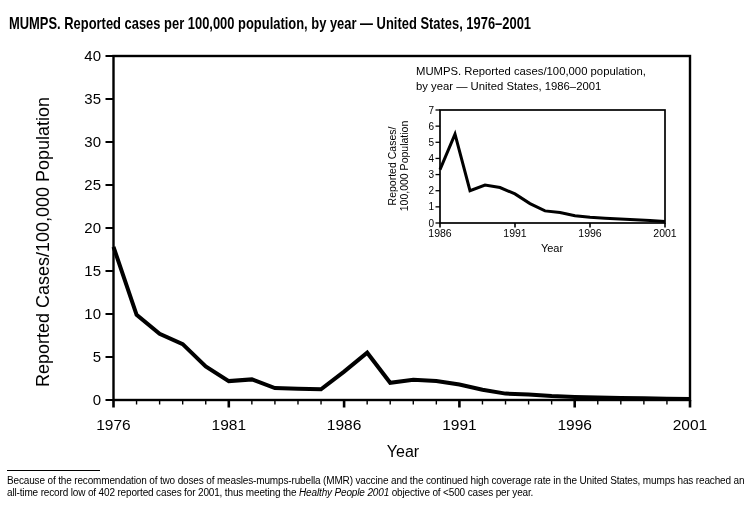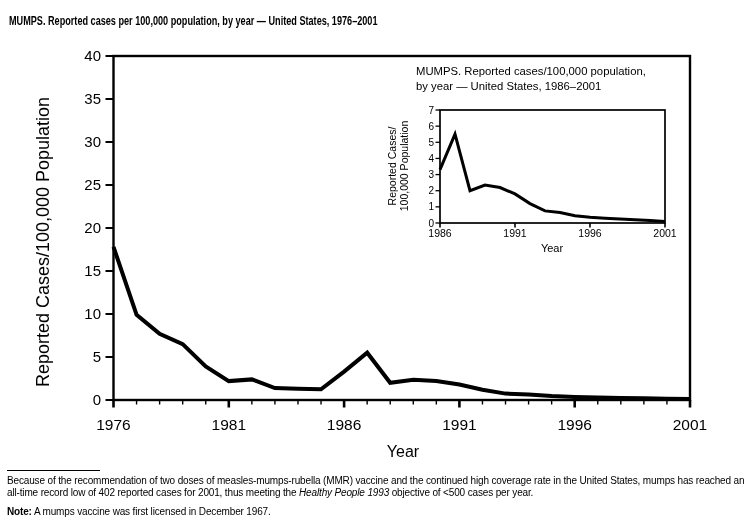--- a/index.html
+++ b/index.html
@@ -6,21 +6,21 @@
   body {
     width:750px; height:528px;
     background:#ffffff;
     font-family:"Liberation Sans", sans-serif;
     color:#000;
     position:relative;
     overflow:hidden;
   }
   .page-title {
     position:absolute; left:9px; top:14px;
-    font-size:12px; font-weight:bold; white-space:nowrap;text-align:right;
+    font-size:17px; font-weight:bold; white-space:nowrap;text-align:right;
   }
   .condensed { display:inline-block; transform:scaleX(0.76); transform-origin:0 50%; }
   #chart-svg { position:absolute; left:0; top:0; }
   .footnote {
     position:absolute; left:7px; top:470px; width:741px;
     font-size:10px; line-height:12.4px; letter-spacing:-0.15px;
   }
   .footnote-rule {
     width:93px; height:0; border:0; border-top:1.5px solid #000; margin:0 0 4px 0;
   }
@@ -116,15 +116,14 @@
     <polyline points="440.0,169.7 455.0,134.2 470.0,190.7 485.0,185.1 500.0,187.5 515.0,193.9 530.0,203.6 545.0,210.9 560.0,212.5 575.0,215.7 590.0,217.3 605.0,218.2 620.0,219.0 635.0,219.8 650.0,220.6 665.0,221.4" fill="none" stroke="#000000" stroke-width="3" stroke-linejoin="miter" stroke-linecap="butt"></polyline>
     <text x="552" y="252" text-anchor="middle" font-size="11">Year</text>
     <text x="395.75" y="166" text-anchor="middle" font-size="10.5" transform="rotate(-90 395.75 166)">Reported Cases/</text>
     <text x="408.25" y="166" text-anchor="middle" font-size="10.5" transform="rotate(-90 408.25 166)">100,000 Population</text>
     <text x="416" y="75" text-anchor="start" font-size="11.3">MUMPS. Reported cases/100,000 population,</text>
     <text x="416" y="90" text-anchor="start" font-size="11.3">by year — United States, 1986–2001</text>
   </svg>
 
 <div class="footnote">
   <hr class="footnote-rule">
-  <p><span>Because of the recommendation of two doses of measles-mumps-rubella (MMR) vaccine and the continued high coverage rate in the United States, mumps has reached an all-time record low of 402 reported cases for 2001, thus meeting the </span><i>Healthy People 1993</i><span> objective of &lt;500 cases per year.</span></p>
-  <p class="note-line"><b>Note:</b><span> A mumps vaccine was first licensed in December 1967.</span></p>
+  <p><span>Because of the recommendation of two doses of measles-mumps-rubella (MMR) vaccine and the continued high coverage rate in the United States, mumps has reached an all-time record low of 402 reported cases for 2001, thus meeting the </span><i>Healthy People 2001</i><span> objective of &lt;500 cases per year.</span></p>
 </div>
 
 </body></html>

